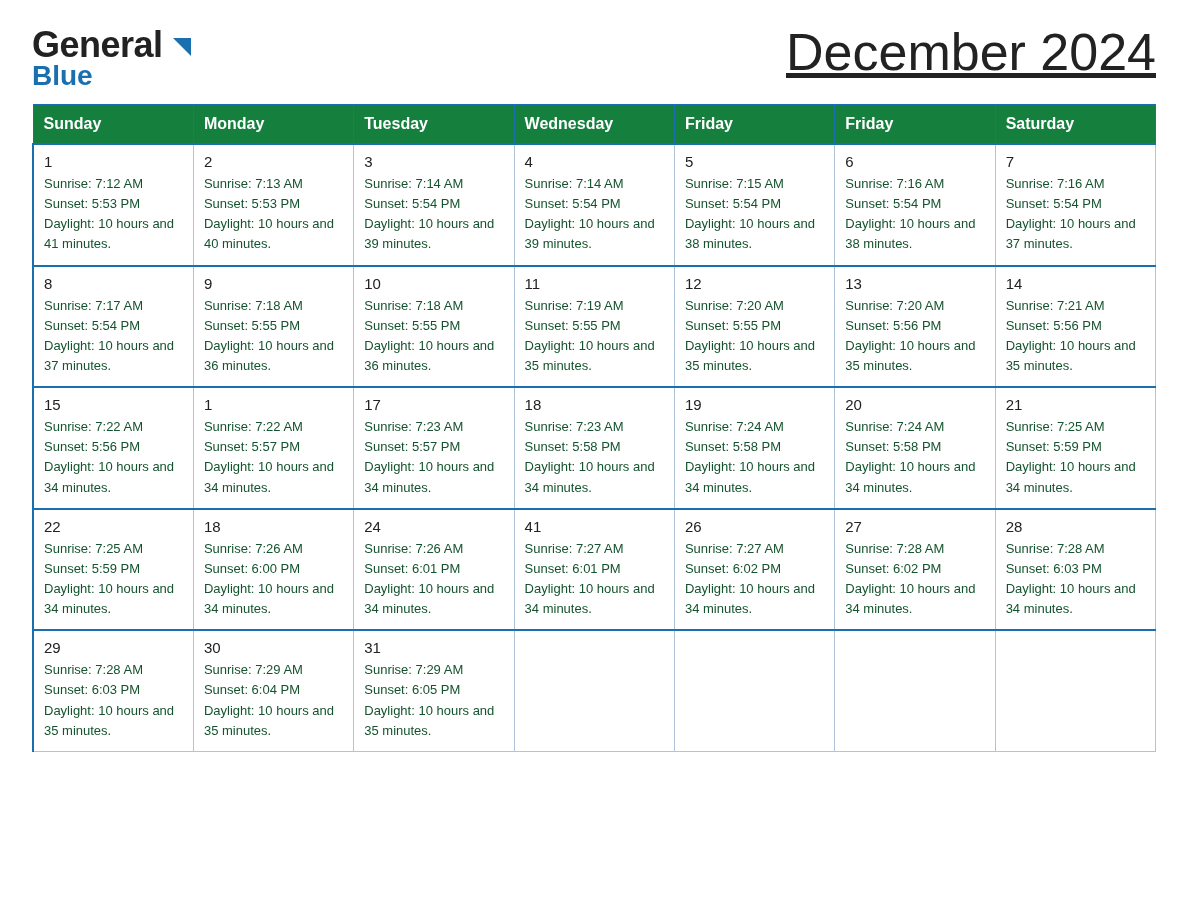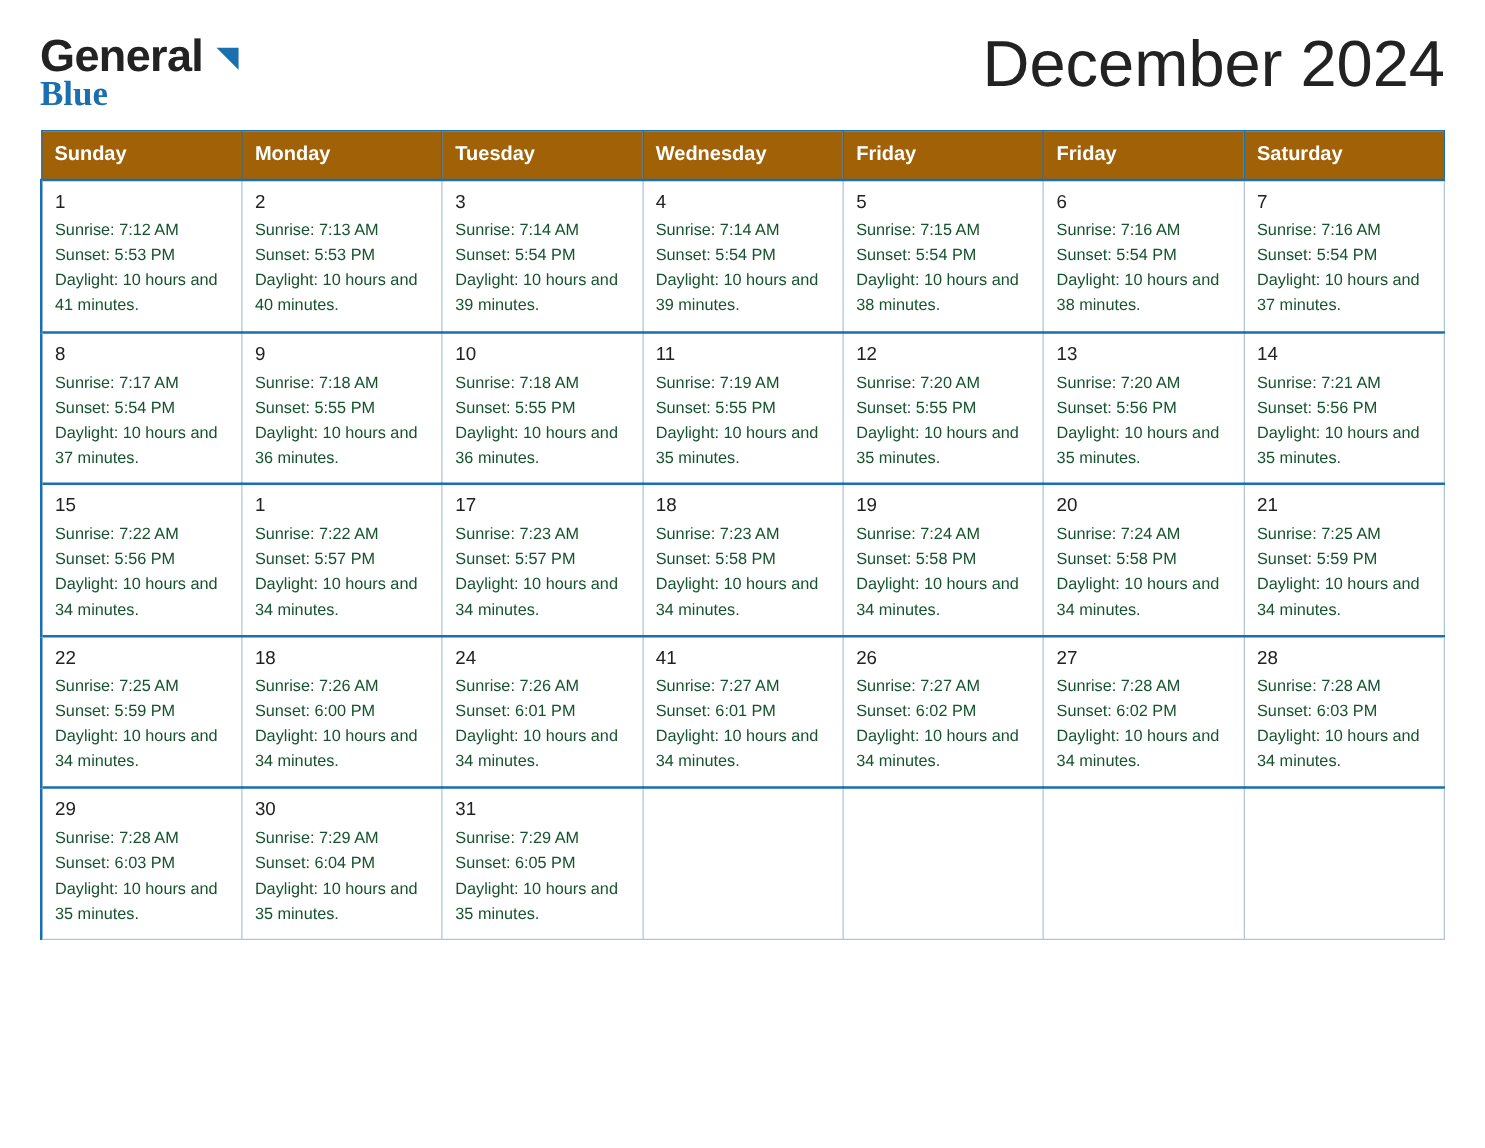--- a/index.html
+++ b/index.html
@@ -17,39 +17,40 @@
       align-items: flex-start;
       margin-bottom: 8px;
     }
     .logo {
       display: flex;
       flex-direction: column;
       align-items: flex-start;
     }
     .title-block {
       text-align: left;
+      text-decoration: underline;
     }
     .title-block h1 {
       font-size: 52px;
       font-weight: 400;
       color: #222;
       line-height: 1.1;
     }
     .title-block h2 {
       font-size: 22px;
       font-weight: 400;
       color: #444;
     }
     .calendar {
       width: 100%;
       border-collapse: collapse;
       margin-top: 12px;
     }
     .calendar th {
-      background: #a16207;
+      background: #15803d;
       color: #fff;
       font-size: 16px;
       font-weight: 600;
       padding: 10px 10px 10px 10px;
       text-align: left;
       border: 1px solid #1a6faf;
     }
     .calendar td {
       vertical-align: top;
       border: 1px solid #b0c4d8;
@@ -92,21 +93,21 @@
 
 <div class="header-row">
   <div class="logo">
     <div class="logo-svg-wrap">
       <span style="font-size:36px;font-weight:bold;color:#222;letter-spacing:-0.5px;">General
         <svg width="18" height="18" viewBox="0 0 18 18" style="display:inline-block;vertical-align:middle;margin-left:1px;">
           <polygon points="0,0 18,0 18,18" fill="#1a6faf"></polygon>
         </svg>
       </span>
     </div>
-    <div style="font-size:28px;font-weight:bold;color:#1a6faf;margin-top:-6px;font-family:Liberation Serif, serif;">Blue</div>
+    <div style="font-size:28px;font-weight:bold;color:#1a6faf;margin-top:-6px;">Blue</div>
   </div>
   <div class="title-block">
     <h1>December 2024</h1>
   </div>
 </div>
 
 <table class="calendar">
   <thead>
     <tr>
       <th>Sunday</th>

